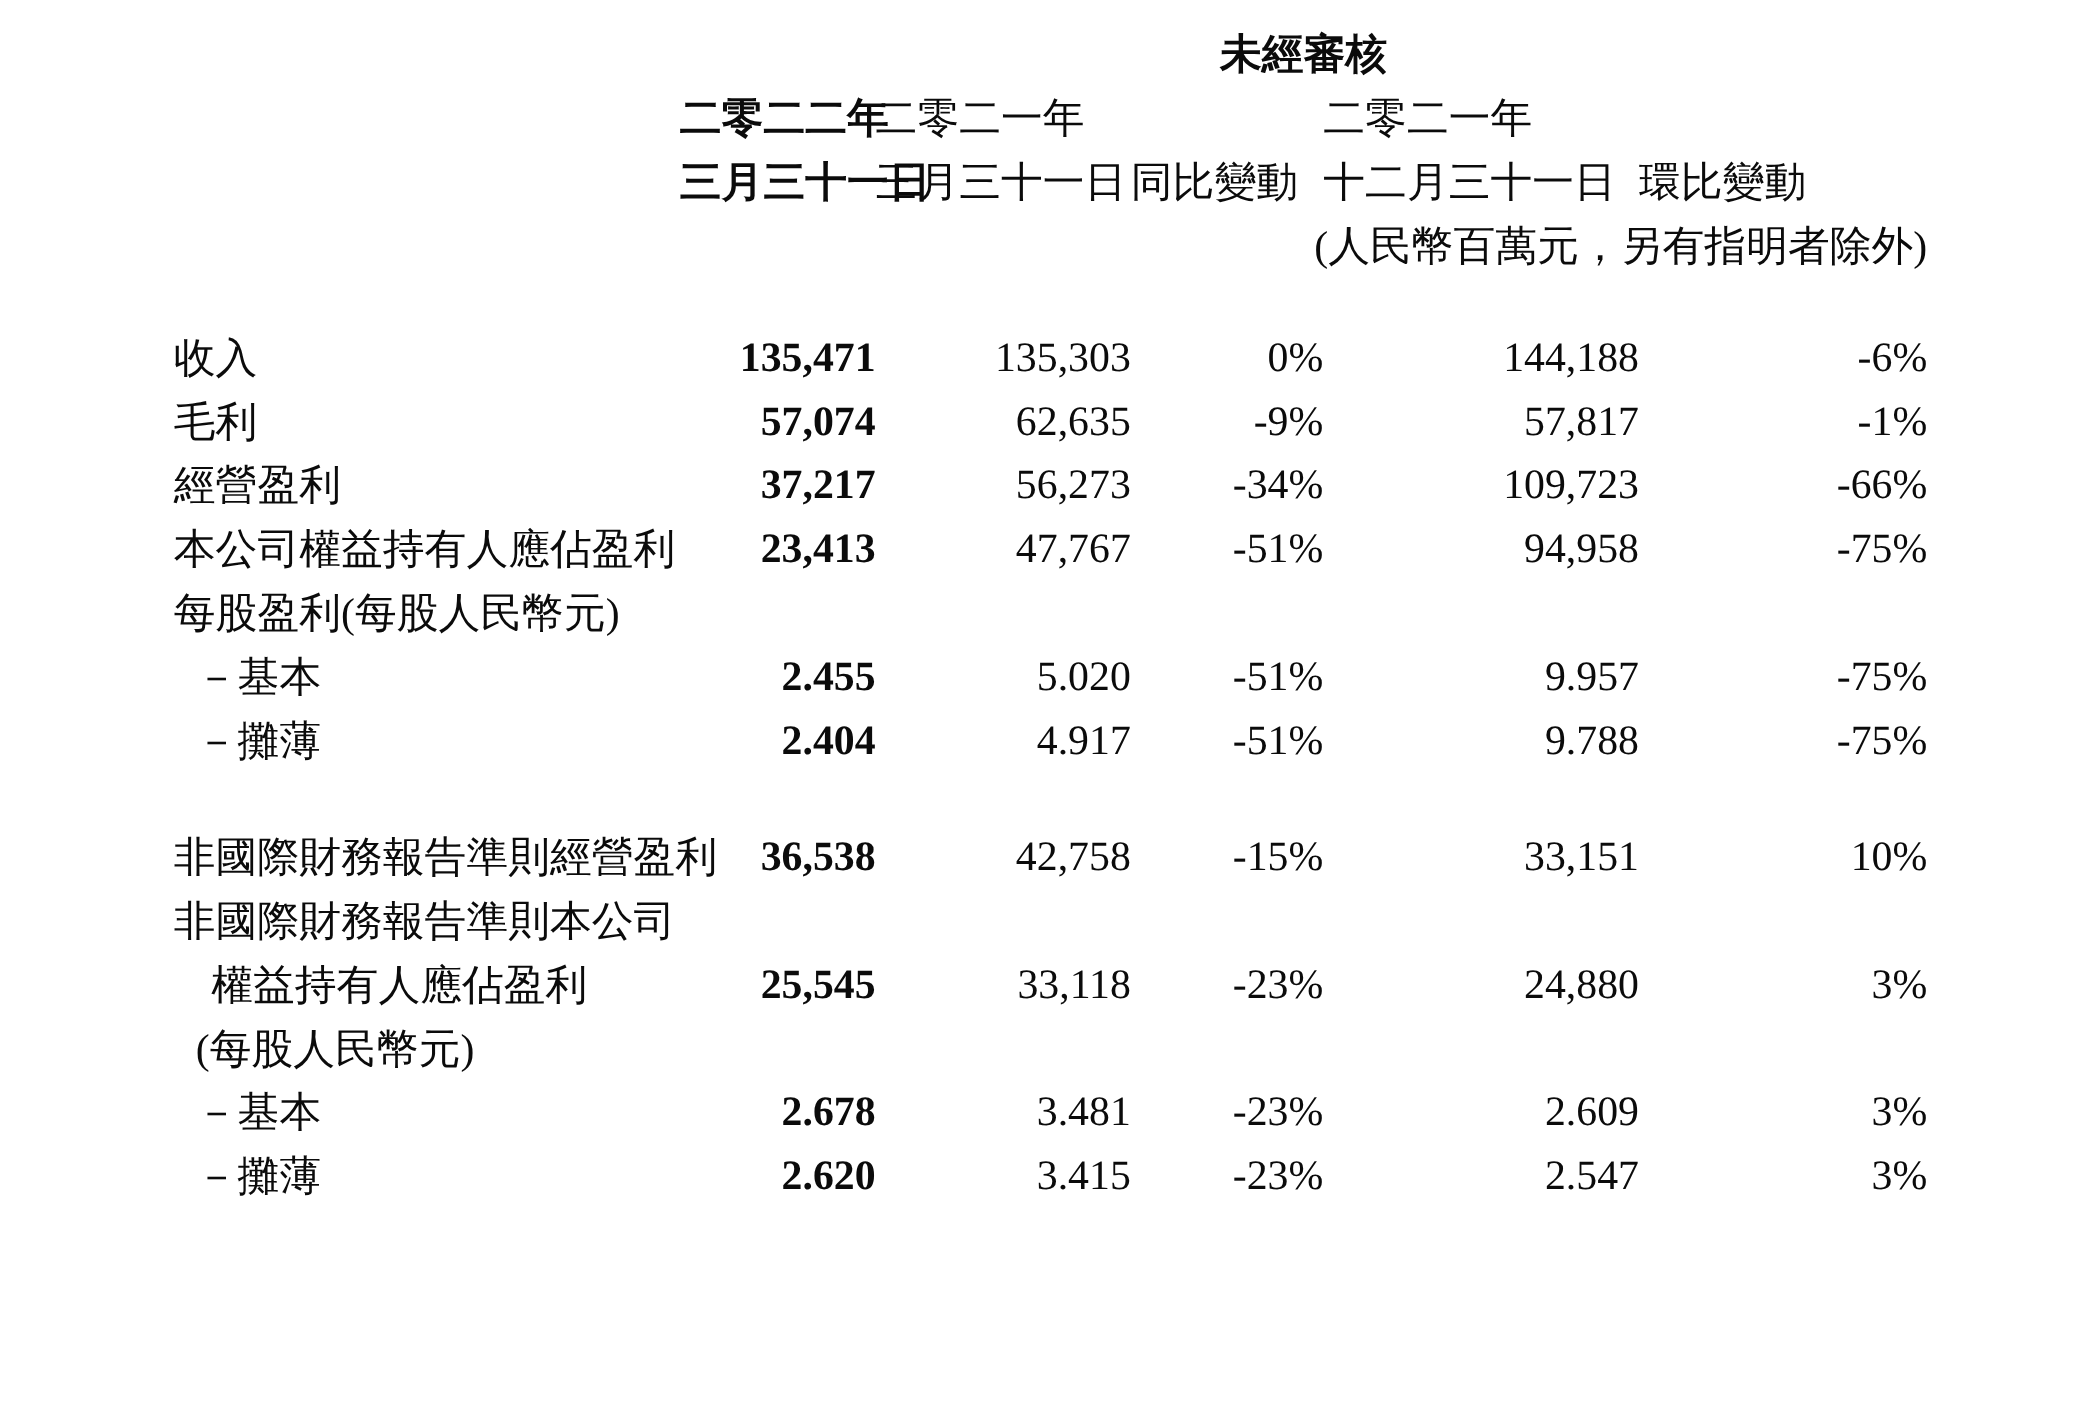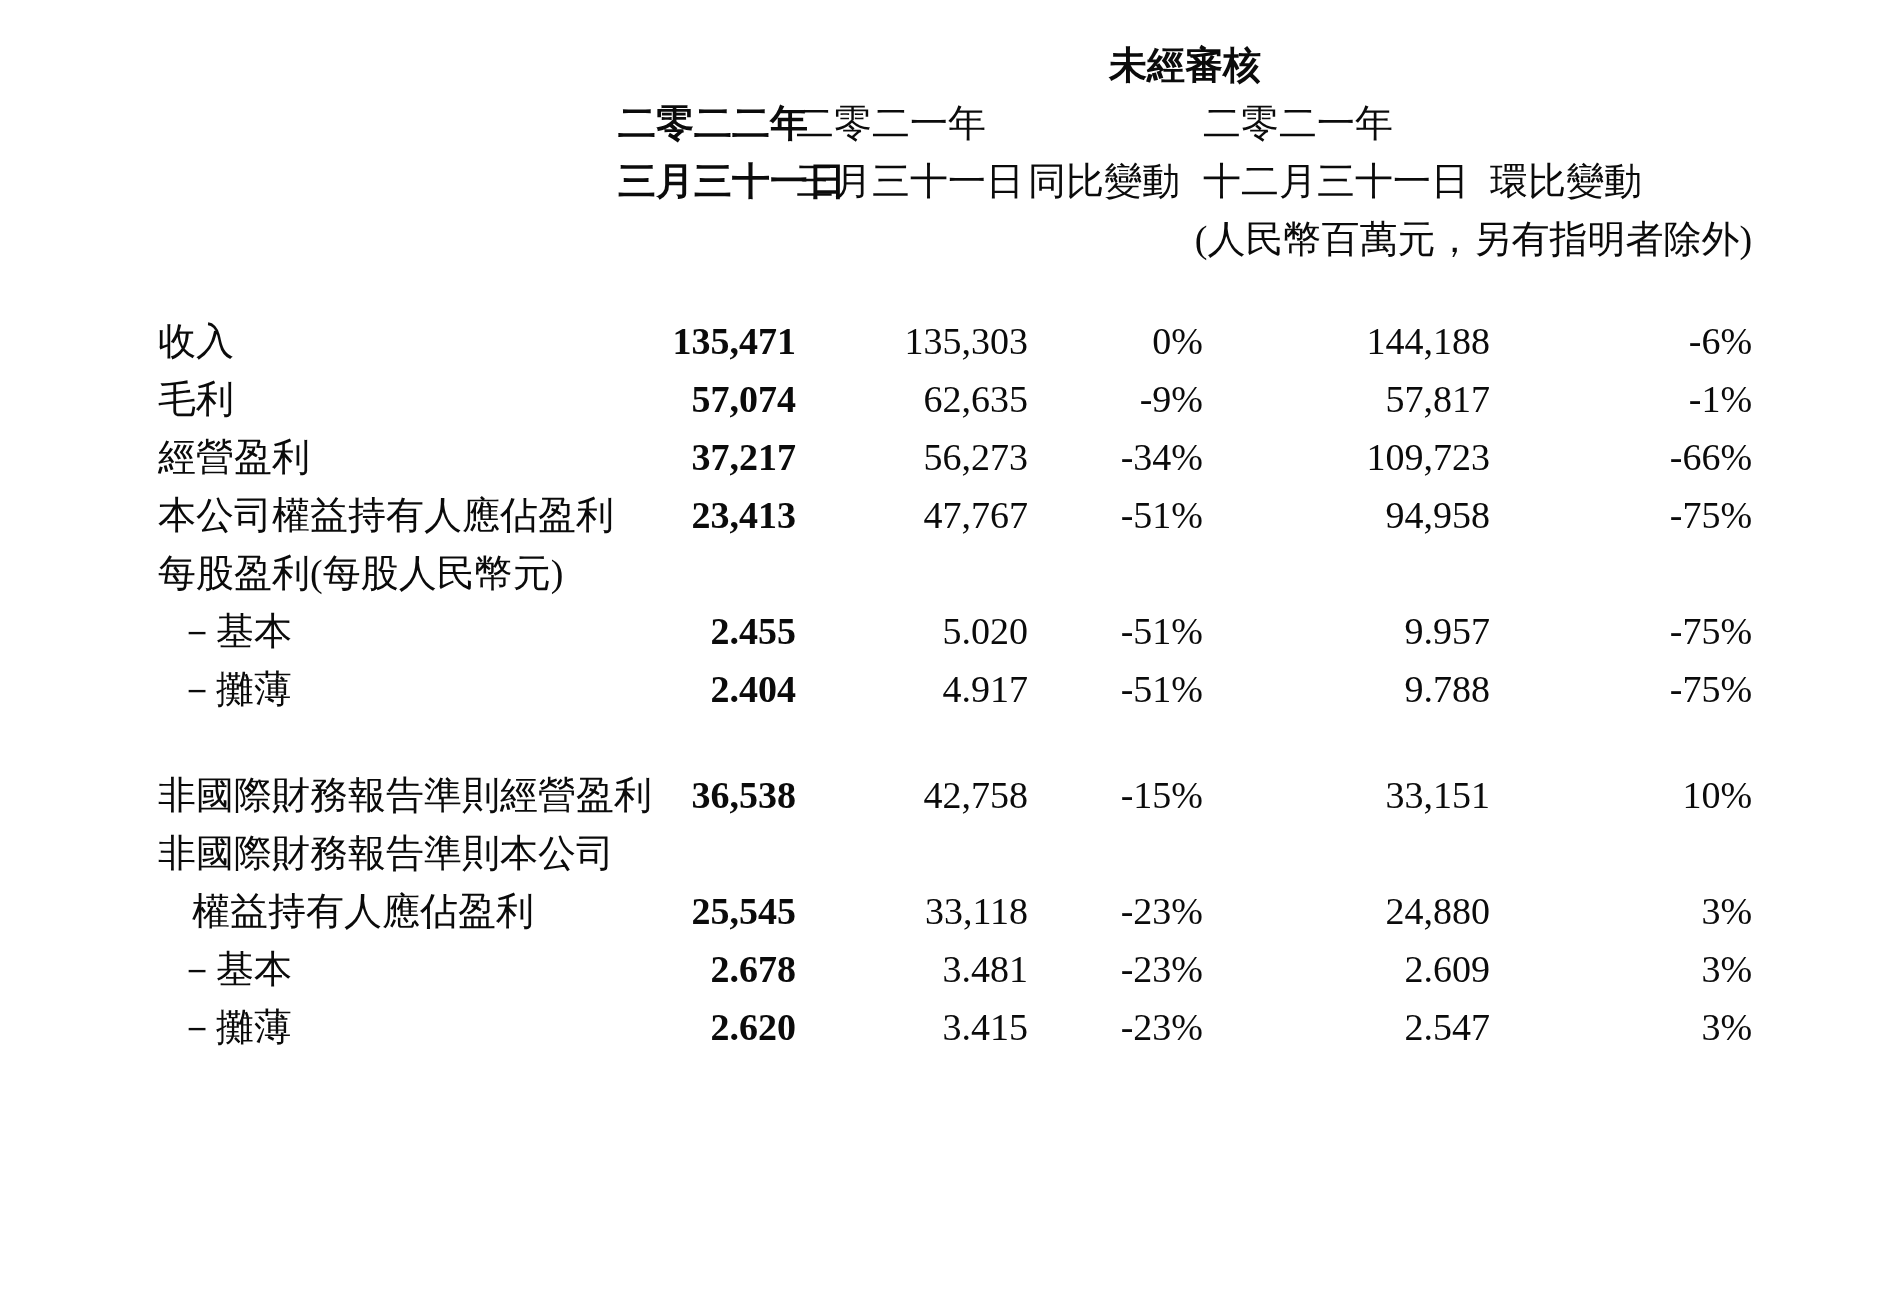--- a/index.html
+++ b/index.html
@@ -9,21 +9,21 @@
     background: #ffffff;
     color: #0b0b0b;
     font-family: "Liberation Serif", "DejaVu Serif", serif;
     font-size: 38px;
     overflow: hidden;
   }
   .page {
     box-sizing: border-box;
     width: 1588px;
     height: 1294px;
-    padding: 36px 144px 0 158px;
+    padding: 20px 144px 0 158px;
   }
   table.fin {
     border-collapse: collapse;
     table-layout: fixed;
     width: 1594px;
   }
   td {
     padding: 0;
     height: 58px;
     white-space: nowrap;
@@ -176,20 +176,28 @@
         </tr>
         <tr class="data-row">
           <td class="label indent-2">權益持有人應佔盈利</td>
           <td class="num">25,545</td>
           <td class="num">33,118</td>
           <td class="num">-23%</td>
           <td class="num">24,880</td>
           <td class="num">3%</td>
         </tr>
         <tr class="data-row">
+          <td class="label indent-1">(每股人民幣元)</td>
+          <td class="num"></td>
+          <td class="num"></td>
+          <td class="num"></td>
+          <td class="num"></td>
+          <td class="num"></td>
+        </tr>
+        <tr class="data-row">
           <td class="label indent-1">－基本</td>
           <td class="num">2.678</td>
           <td class="num">3.481</td>
           <td class="num">-23%</td>
           <td class="num">2.609</td>
           <td class="num">3%</td>
         </tr>
         <tr class="data-row">
           <td class="label indent-1">－攤薄</td>
           <td class="num">2.620</td>

